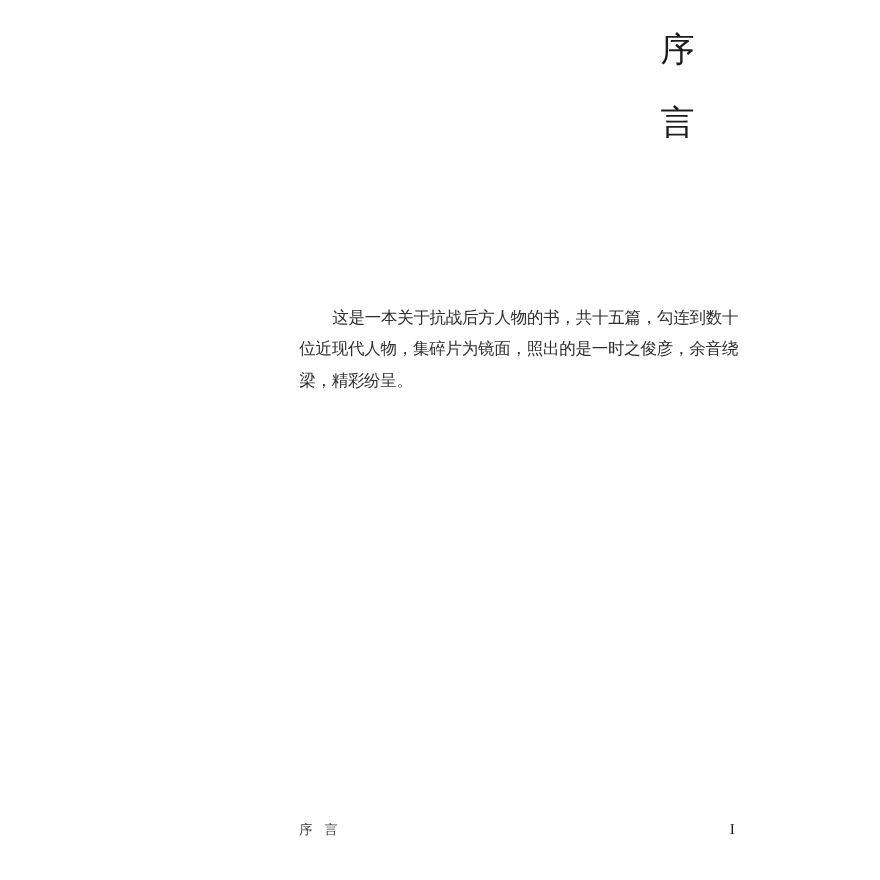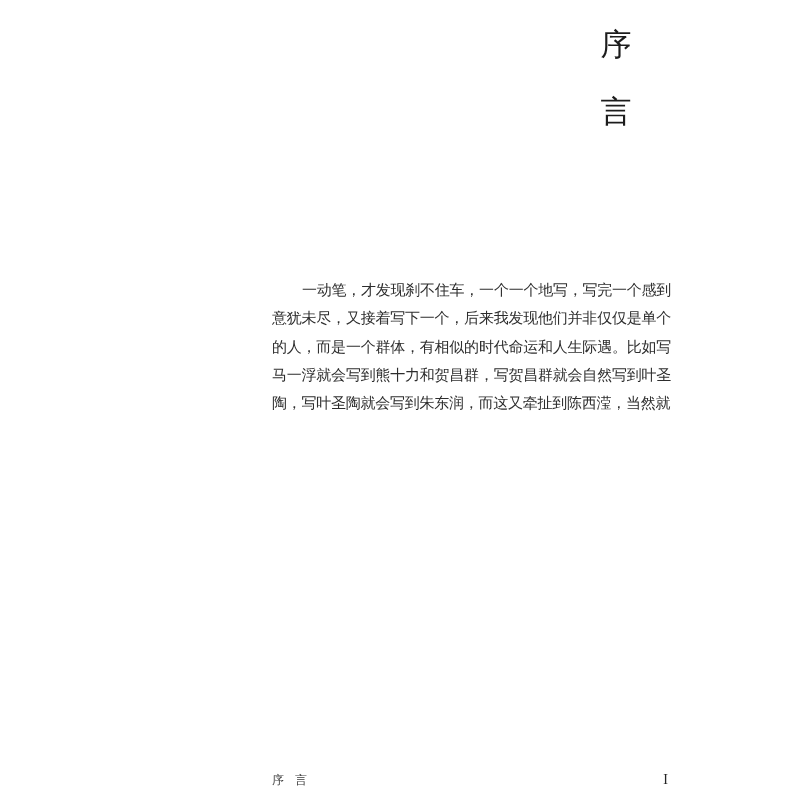--- a/index.html
+++ b/index.html
@@ -46,21 +46,21 @@
   }
   .body-text p {
     margin: 0;
     padding: 0;
     text-indent: 2em;
   }
   .page-footer {
     position: absolute;
     left: 272px;
     width: 396px;
-    top: 772px;
+    top: 746px;
     height: 20px;
     display: flex;
     justify-content: space-between;
     align-items: baseline;
   }
   .footer-section-label {
     font-size: 12px;
     color: #3d3d3d;
     letter-spacing: 1.5px;
     word-spacing: 5px;
@@ -74,21 +74,21 @@
 <body>
 
 <div class="page">
 
   <div class="chapter-title">
     <span class="title-char">序</span>
     <span class="title-char">言</span>
   </div>
 
   <div class="body-text">
-    <p>一动笔，才发现刹不住车，一个一个地写，写完一个感到意犹未尽，又接着写下一个，后来我发现他们并非仅仅是单个的人，而是一个群体，有相似的时代命运和人生际遇。比如写马一浮就会写到熊十力和贺昌群，写贺昌群就会自然写到叶圣陶，写叶圣陶就会写到朱东润，而这又牵扯到陈西滢，当然就</p>
+    <p>这是一本关于抗战后方人物的书，共十五篇，勾连到数十位近现代人物，集碎片为镜面，照出的是一时之俊彦，余音绕梁，精彩纷呈。</p>
   </div>
 
   <div class="page-footer">
     <span class="footer-section-label">序 言</span>
     <span class="footer-page-number">I</span>
   </div>
 
 </div>
 
 </body></html>

